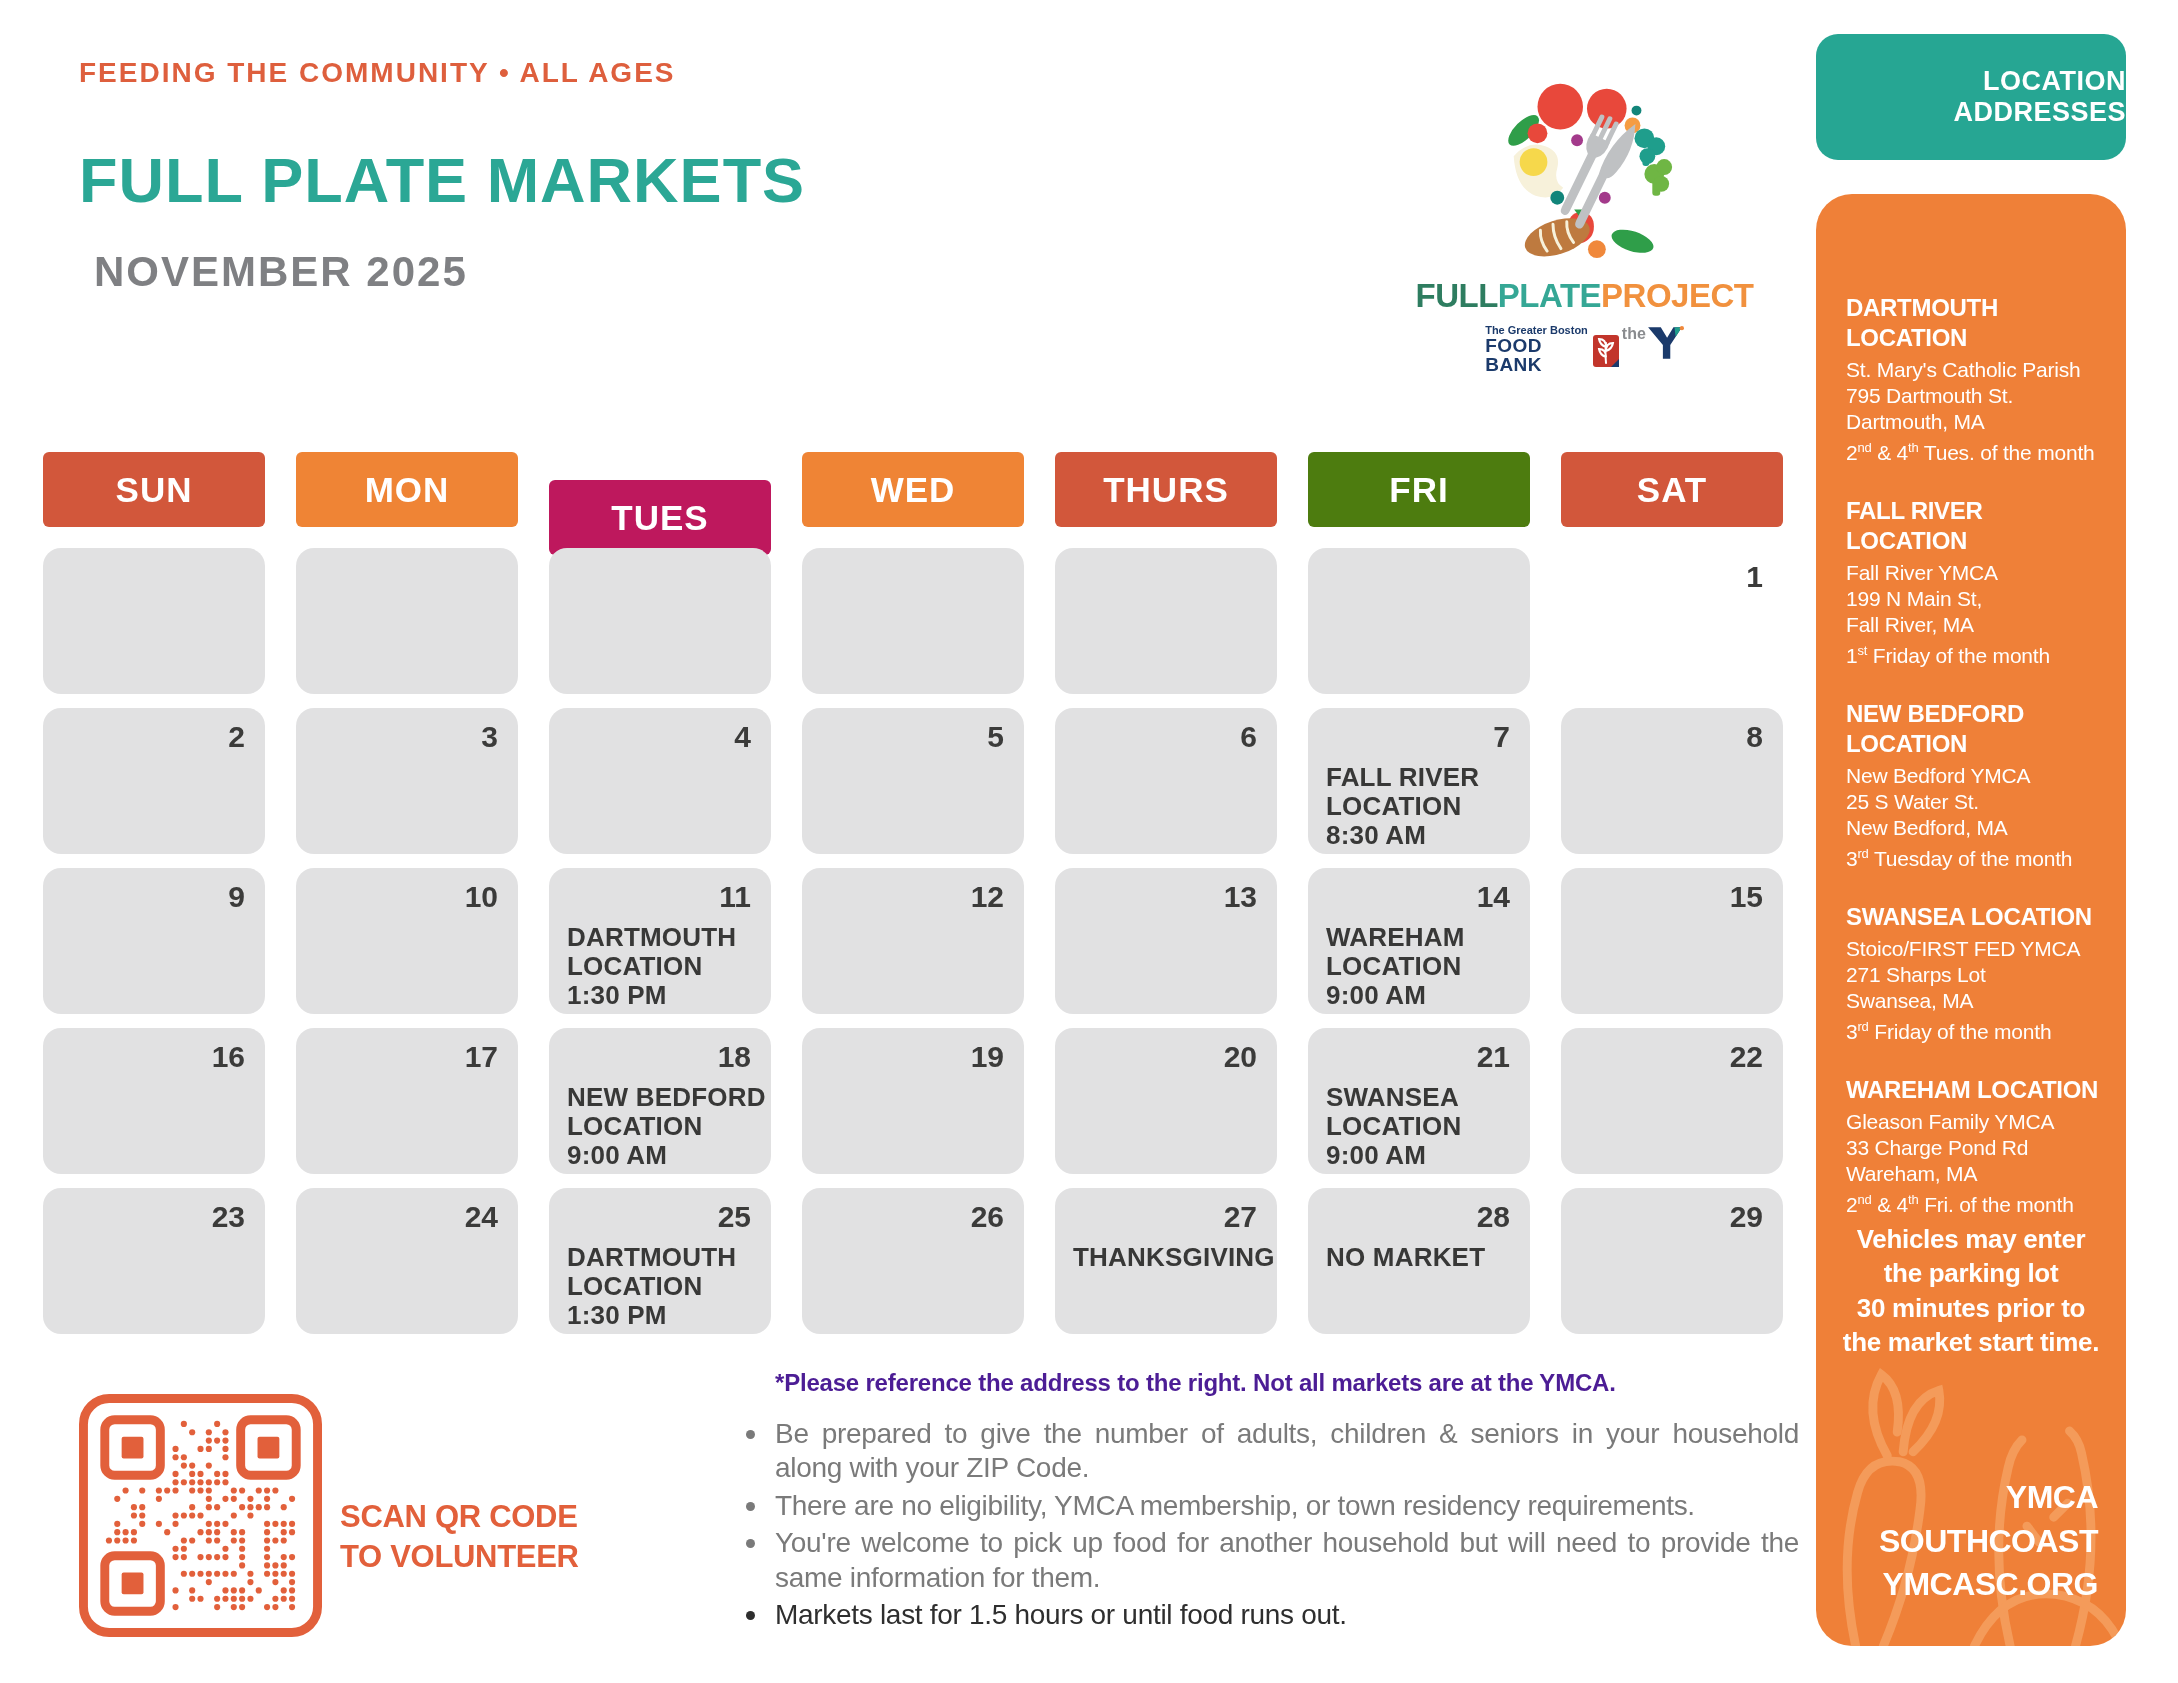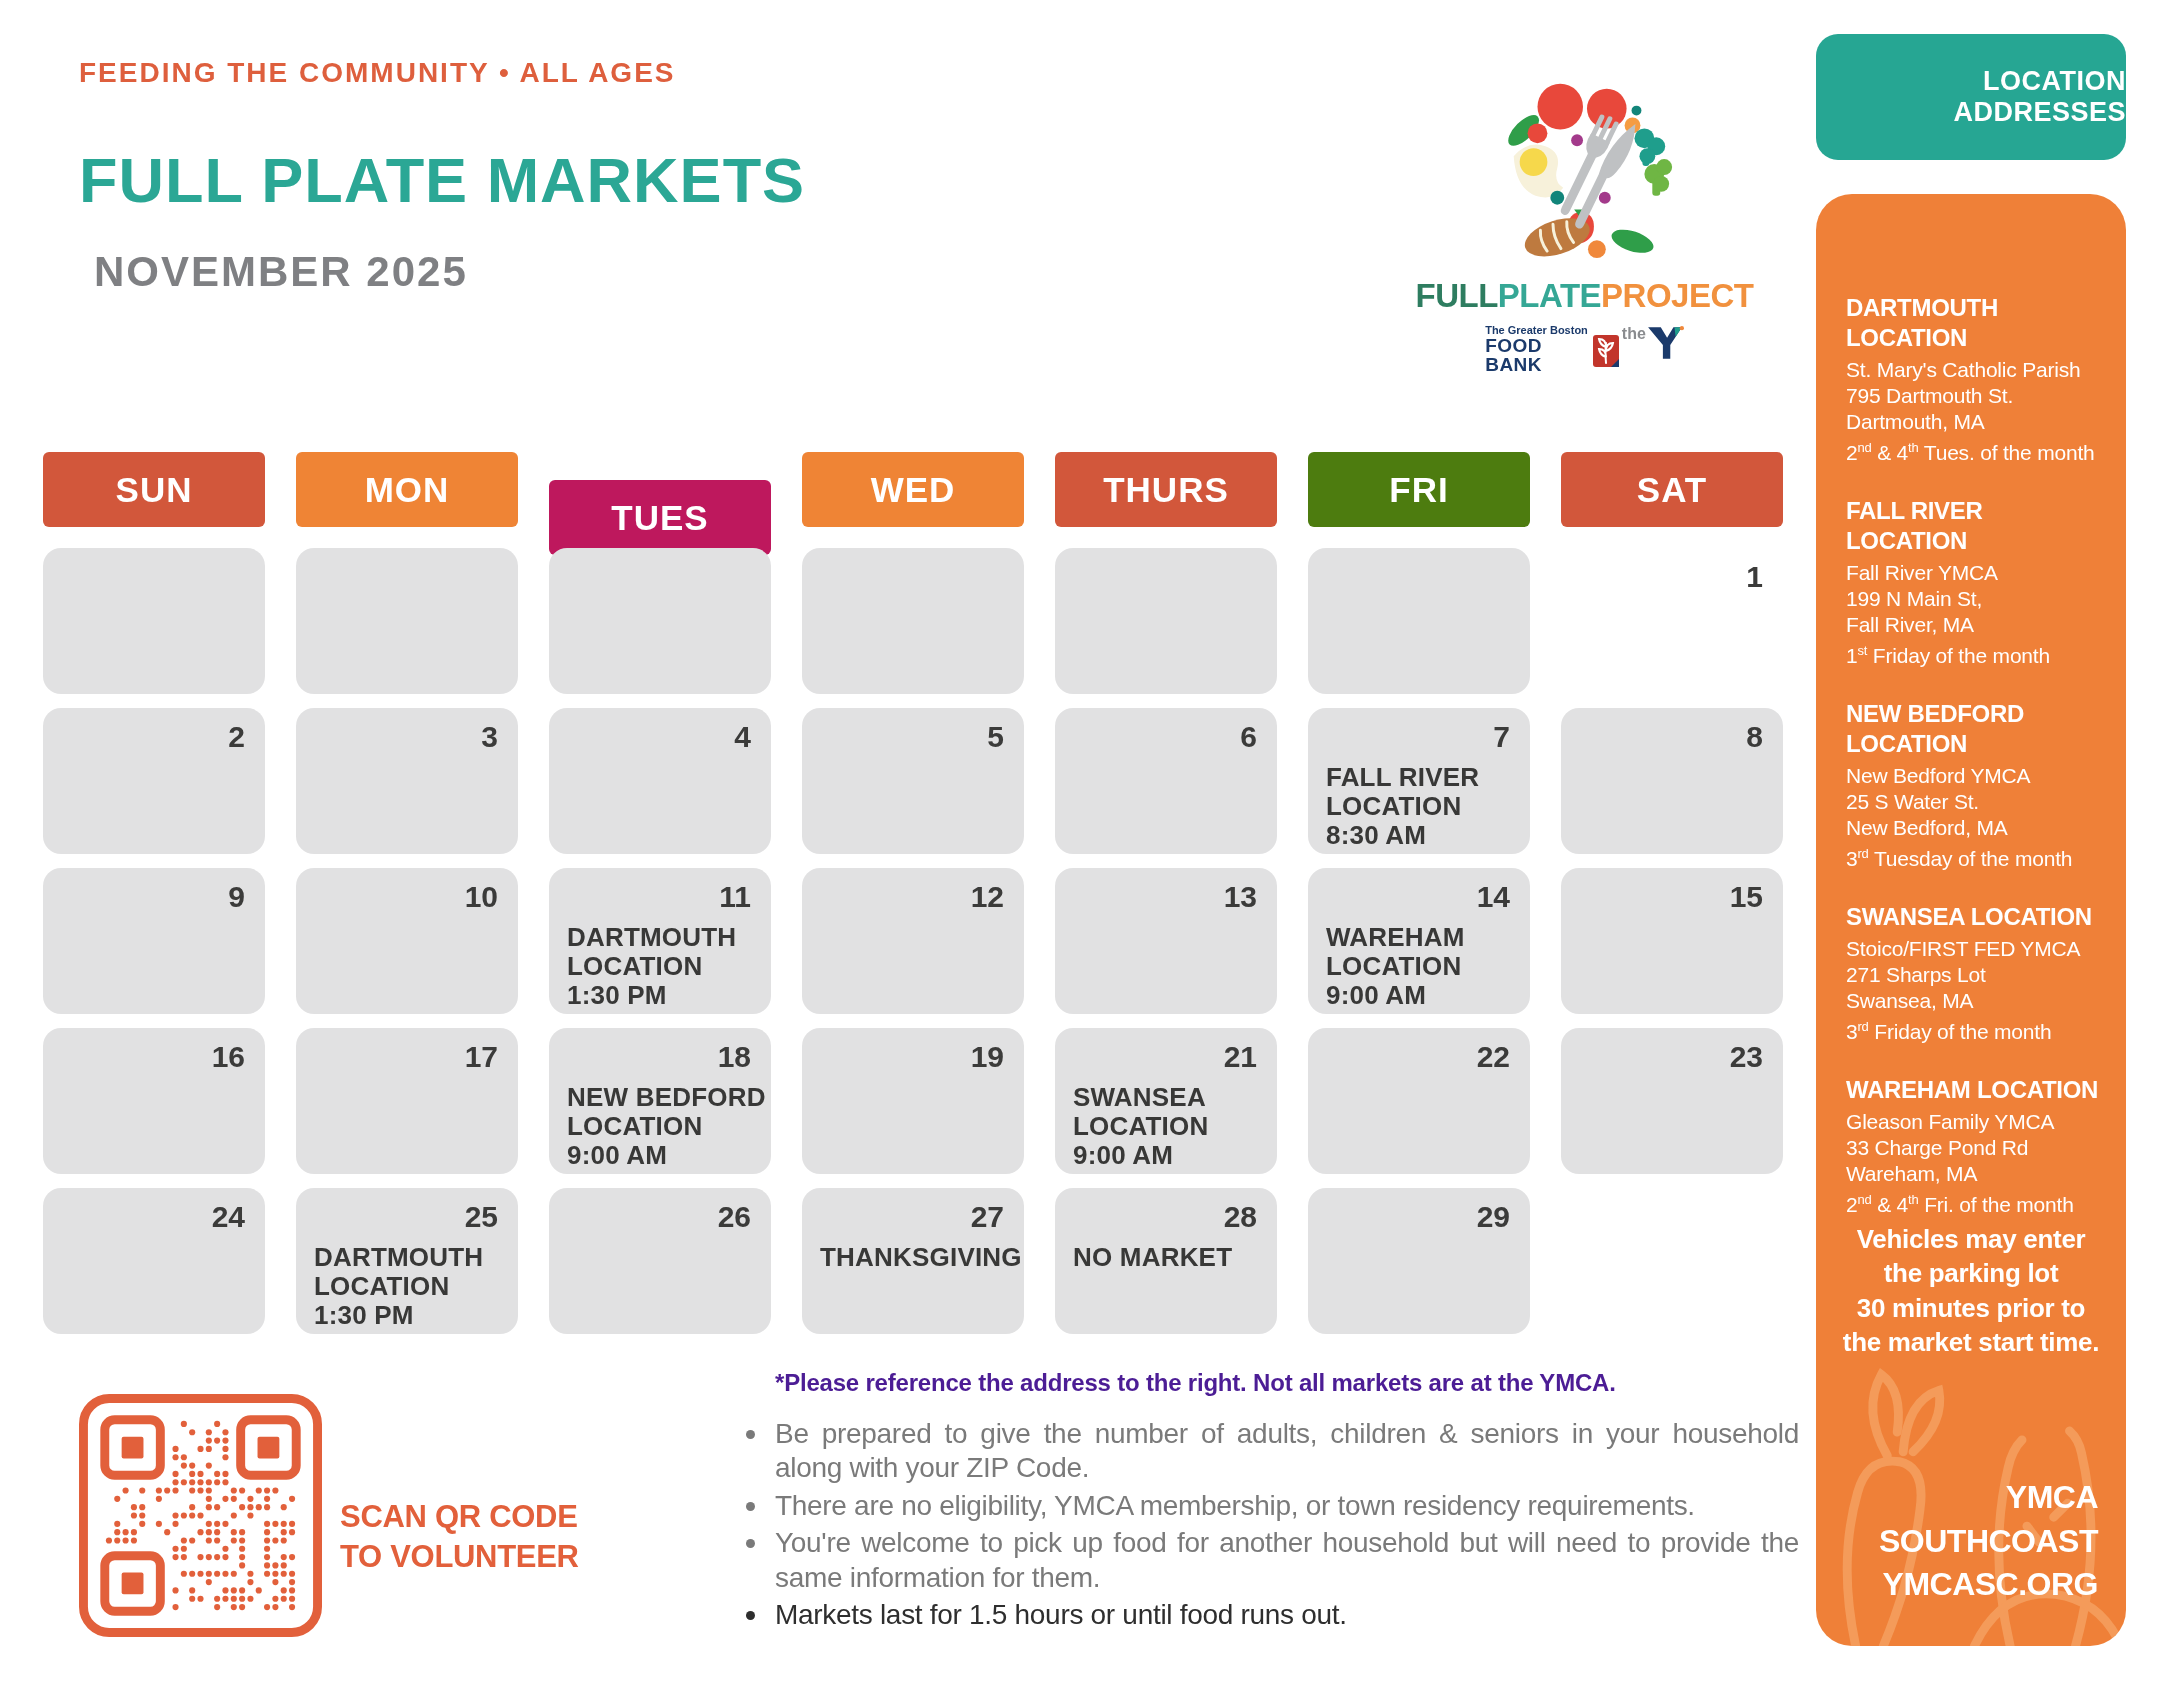--- a/index.html
+++ b/index.html
@@ -274,20 +274,23 @@
       <span class="day-num">17</span>
     </div>
     <div class="cell">
       <span class="day-num">18</span>
       <div class="evt">NEW BEDFORD
 LOCATION
 9:00 AM</div>
     </div>
     <div class="cell">
       <span class="day-num">19</span>
+    </div>
+    <div class="cell">
+      <span class="day-num">20</span>
     </div>
     <div class="cell">
       <span class="day-num">21</span>
       <div class="evt">SWANSEA
 LOCATION
 9:00 AM</div>
     </div>
     <div class="cell">
       <span class="day-num">22</span>
     </div>

